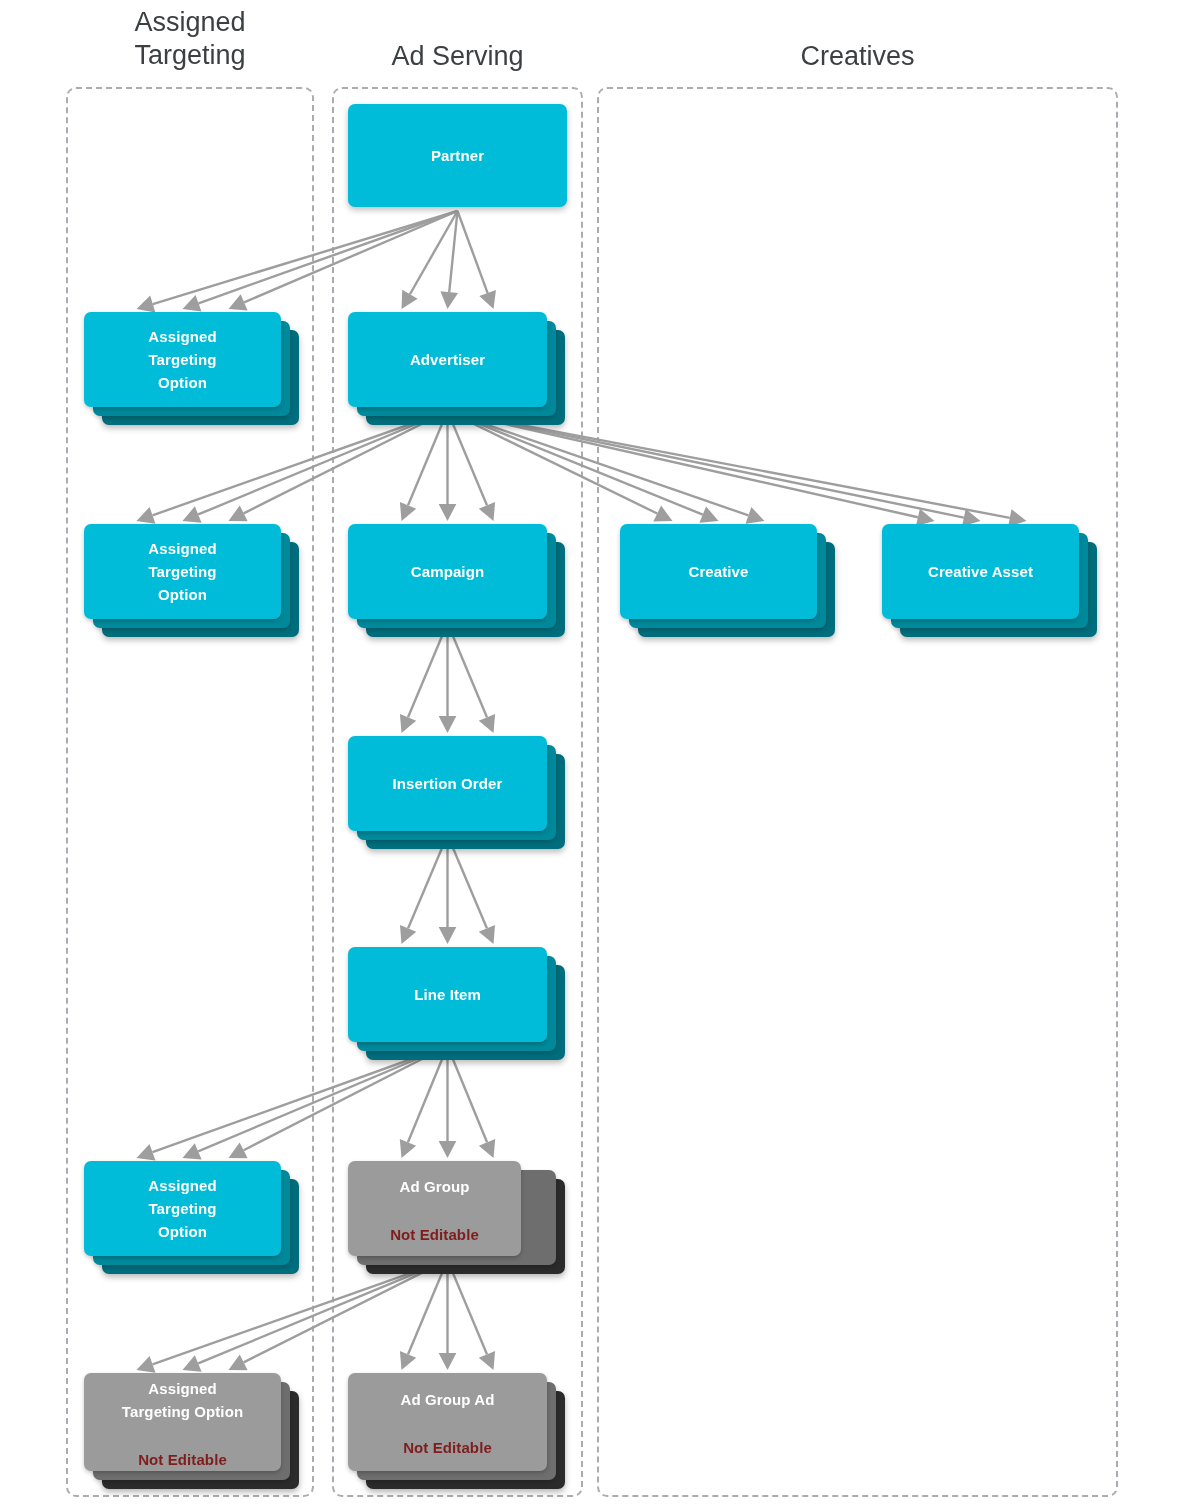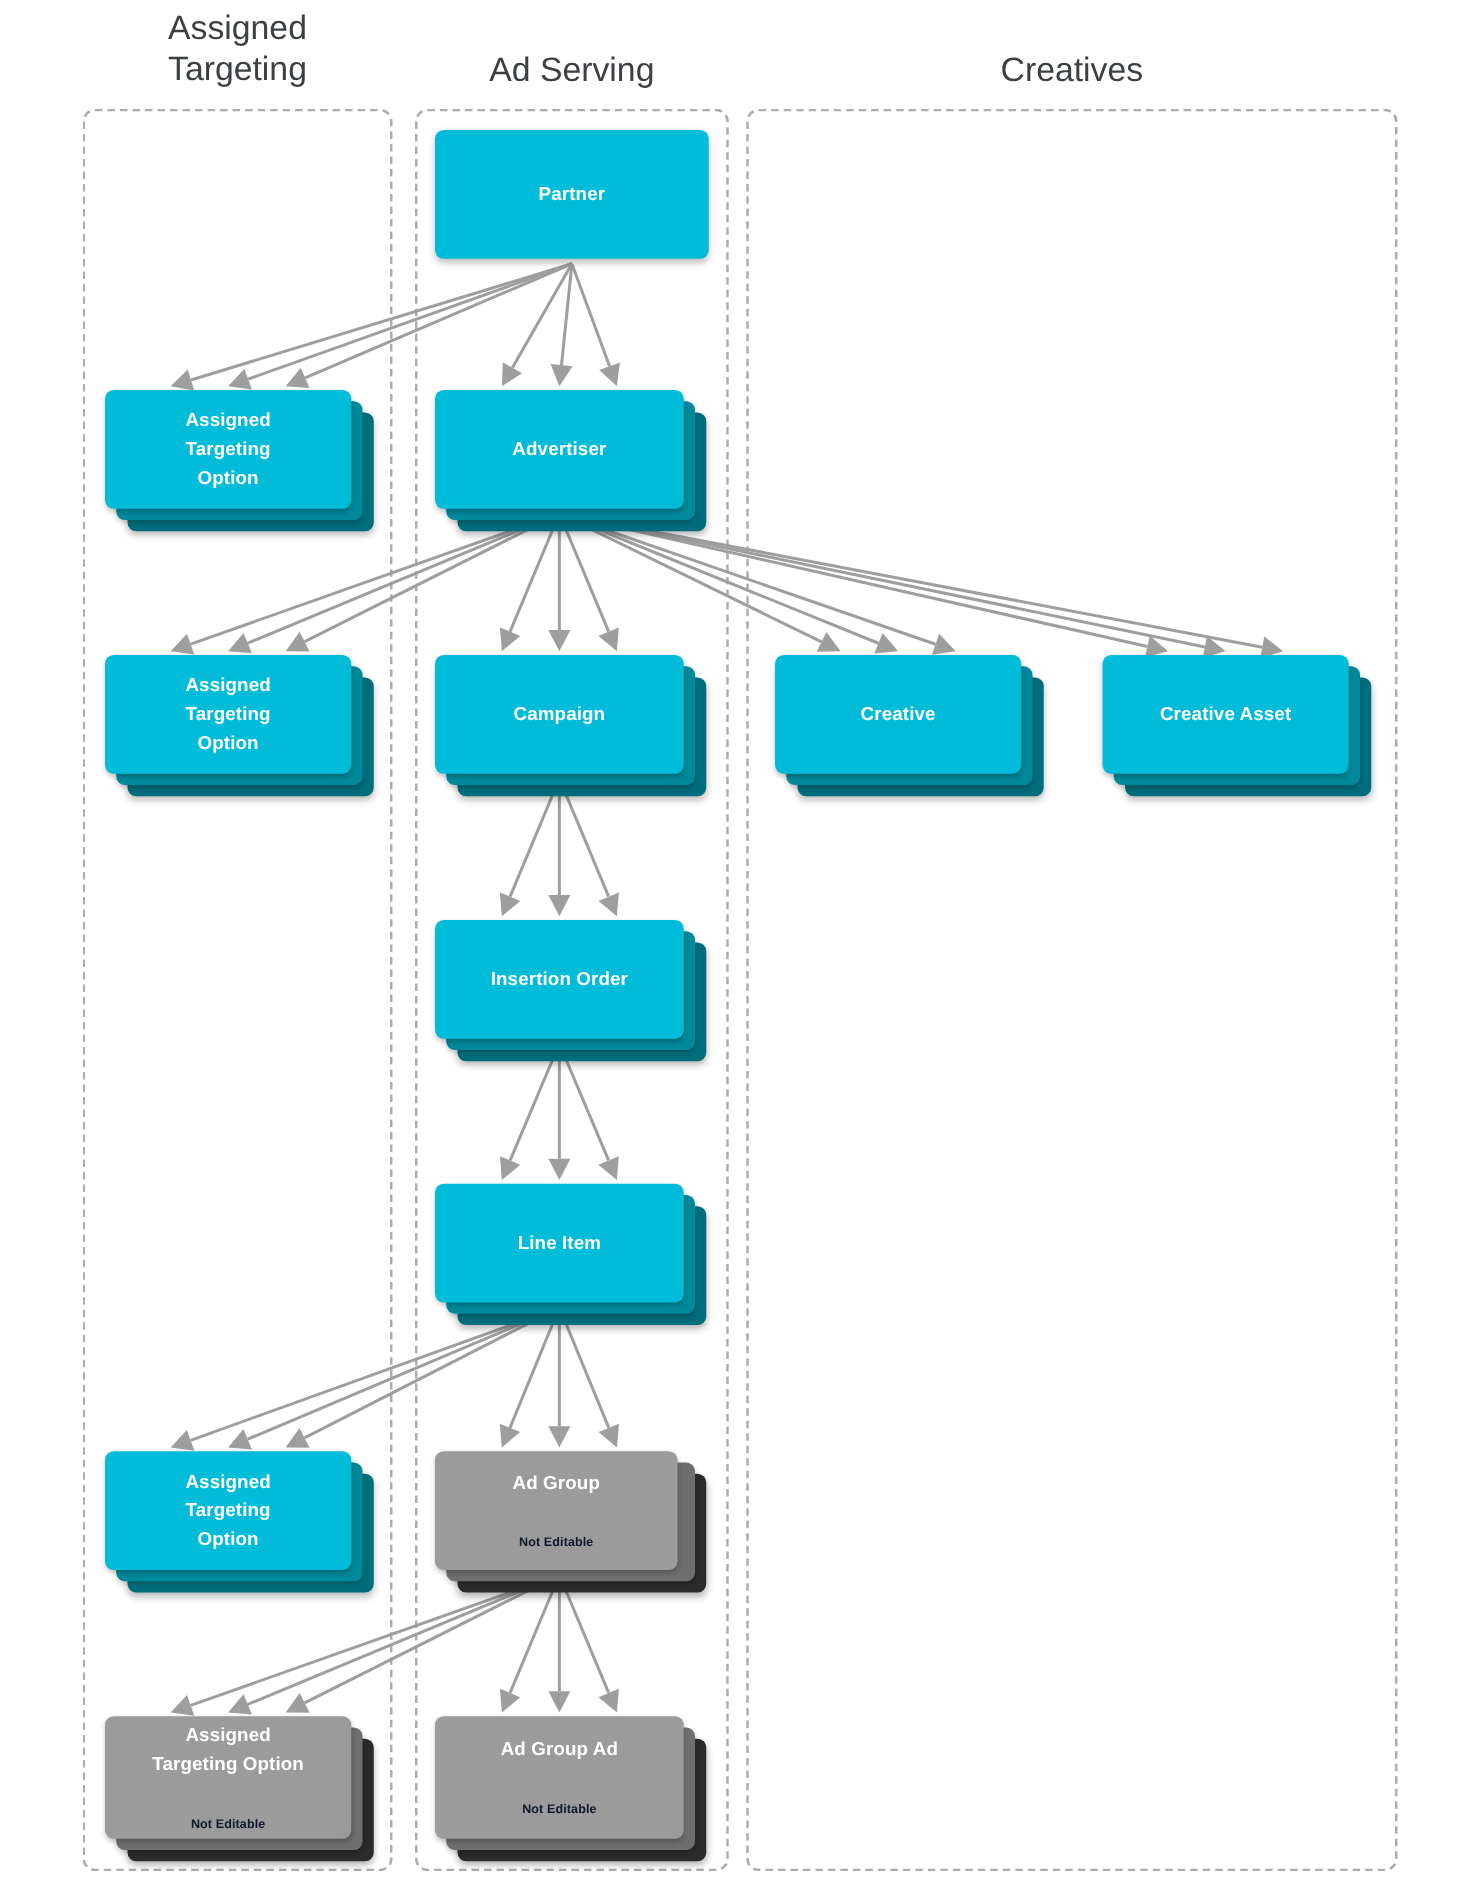--- a/index.html
+++ b/index.html
@@ -83,24 +83,24 @@
   }
   .card-label {
     font-size: 15px;
     font-weight: bold;
     line-height: 23px;
     color: #ffffff;
     letter-spacing: 0.1px;
     padding: 0 8px;
   }
   .card-sub {
-    font-size: 10px;
+    font-size: 15px;
     font-weight: bold;
     line-height: 17px;
-    color: #0f172a;
+    color: #7f1d1d;
     margin-top: 28px;
     letter-spacing: 0.1px;
   }
 
   
   .theme-cyan .front  { background: #00bcd8; }
   .theme-cyan .layer2 { background: #00899b; box-shadow: 0 2px 4px rgba(0,0,0,0.20); }
   .theme-cyan .layer3 { background: #006d7c; box-shadow: 0 3px 6px rgba(0,0,0,0.28); }
 
   
@@ -295,21 +295,21 @@
         <div class="card layer2" style="width: 197px; height: 95px;"></div>
         <div class="card front" style="width: 197px; height: 95px;">
           <div class="card-label" style="white-space: pre-line;">Assigned
 Targeting
 Option</div>
         </div>
       </div>
       <div class="node theme-gray" style="left: 348px; top: 1161px; width: 217px; height: 113px;">
         <div class="card layer3" style="width: 199px; height: 95px;"></div>
         <div class="card layer2" style="width: 199px; height: 95px;"></div>
-        <div class="card front" style="width: 194px; height: 95px; text-align: center;">
+        <div class="card front" style="width: 173px; height: 95px; text-align: center;">
           <div class="card-label" style="white-space: pre-line;">Ad Group</div>
           <div class="card-sub">Not Editable</div>
         </div>
       </div>
       <div class="node theme-gray" style="left: 84px; top: 1373px; width: 215px; height: 116px;">
         <div class="card layer3" style="width: 197px; height: 98px;"></div>
         <div class="card layer2" style="width: 197px; height: 98px;"></div>
         <div class="card front" style="width: 197px; height: 98px;">
           <div class="card-label" style="white-space: pre-line;">Assigned
 Targeting Option</div>

